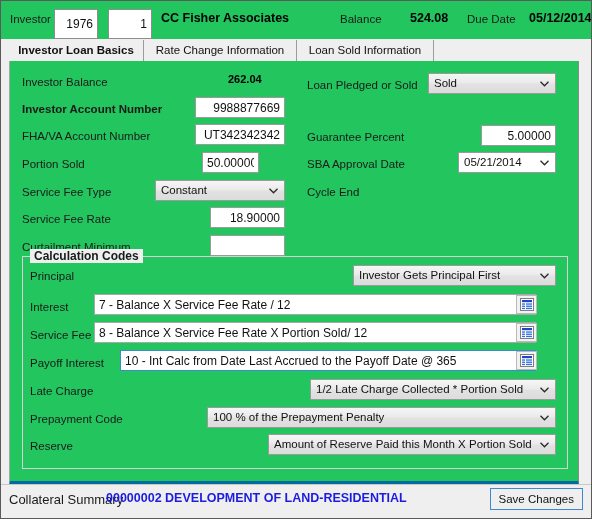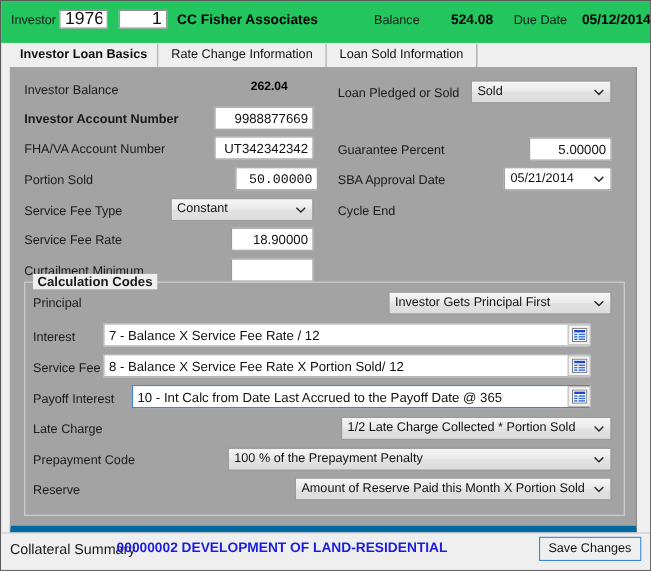--- a/index.html
+++ b/index.html
@@ -42,26 +42,26 @@
     font-weight: bold;
     color: #000;
     white-space: nowrap;
   }
   .hdr-input {
     position: absolute;
     box-sizing: border-box;
     border: 1px solid #8e8e8e;
     background: #fff;
     font-family: "Liberation Sans", sans-serif;
-    font-size: 16px;
+    font-size: 12px;
     color: #111;
     text-align: right;
     padding: 0 4px;
     line-height: 17px;
-    height: 17px;
+    height: 30px;
     outline: none;
   }
 
   
   #tabstrip {
     position: absolute;
     left: 8px; top: 39px;
     width: 570px;
     height: 21px;
   }
@@ -100,22 +100,22 @@
 
   
   #tabpage {
     position: absolute;
     left: 8px; top: 60px;
     width: 570px;
     height: 424px;
     box-sizing: border-box;
     border-left: 1px solid #a7a7a7;
     border-right: 1px solid #8a8a8a;
-    border-bottom: 7px solid #0369a1;
-    background: #a3a3a3;
+    border-bottom: 4px solid #0369a1;
+    background: #22c55e;
     padding-left: 30px;
   }
 
   .fld-label {
     position: absolute;
     font-size: 11.5px;
     color: #1a1a1a;
     white-space: nowrap;
     line-height: 14px;
   }
@@ -299,21 +299,21 @@
     <span class="fld-label" style="left:12px; top:14px;">Investor Balance</span>
     <span class="val-strong" style="left:218px; top:12px;">262.04</span>
 
     <span class="fld-label" style="left:12px; top:41px;font-weight:bold;">Investor Account Number</span>
     <input class="txt right" style="left: 185px; top: 36px; width: 90px;" value="9988877669">
 
     <span class="fld-label" style="left:12px; top:68px;">FHA/VA Account Number</span>
     <input class="txt right" style="left: 185px; top: 63px; width: 90px;" value="UT342342342">
 
     <span class="fld-label" style="left:12px; top:96px;">Portion Sold</span>
-    <input class="txt right" style="left: 204px; top: 91px; width: 75px; font-family: Liberation Mono, monospace;" value="50.00000">
+    <input class="txt right" style="left: 192px; top: 91px; width: 57px;" value="50.00000">
 
     <span class="fld-label" style="left:12px; top:124px;">Service Fee Type</span>
     <div class="combo" style="left:145px; top:119px; width:130px;">
       <span class="ctext">Constant</span>
       <span class="carrow">
         <svg width="9" height="6" viewBox="0 0 9 6">
             <path d="M0.5 0.8 L4.5 4.8 L8.5 0.8" stroke="#2a2a2a" stroke-width="1.3" fill="none"></path>
           </svg>
       </span>
     </div>

